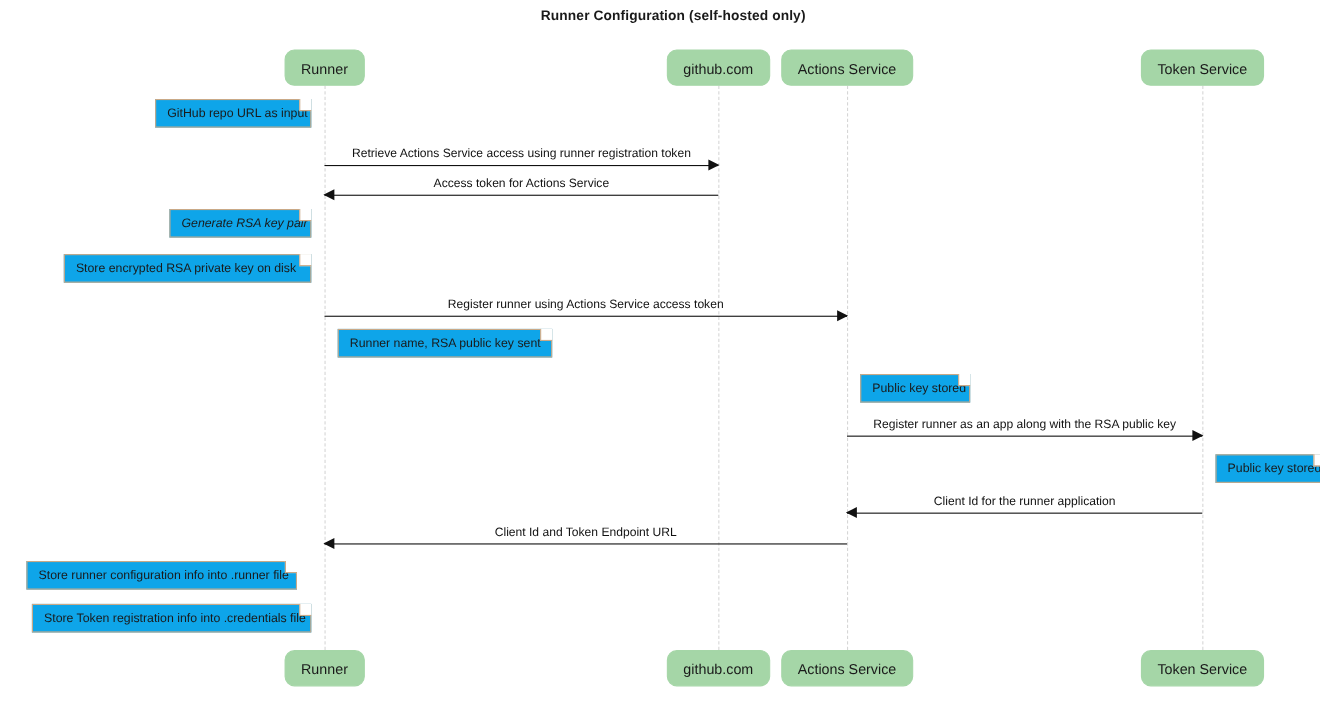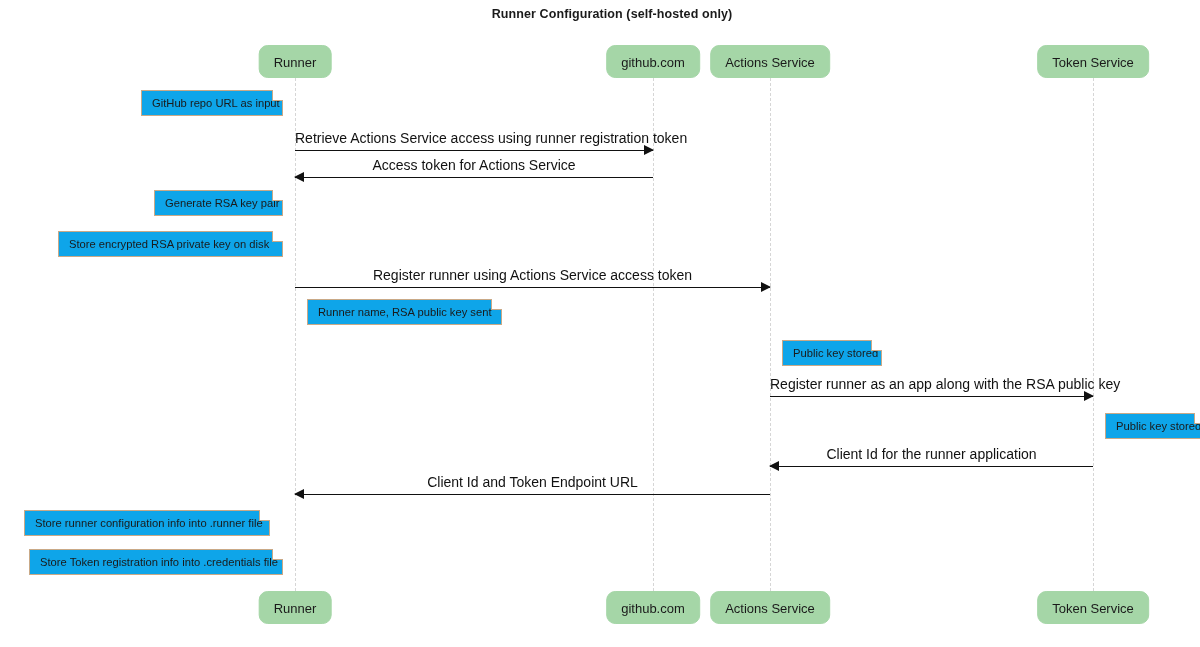--- a/index.html
+++ b/index.html
@@ -83,21 +83,21 @@
     border-top:5px solid transparent;
     border-bottom:5px solid transparent;
   }
   .msg.right .head{right:-1px;border-left:10px solid #111111;}
   .msg.left  .head{left:-1px; border-right:10px solid #111111;}
   .msg .label{
     position:absolute;
     bottom:4px;
     width:100%;
     text-align:center;
-    font-size:14px;
+    font-size:11px;
     color:#111111;
     white-space:nowrap;
   }
 </style>
 </head>
 <body>
 
 <div id="diagram">
 
   <div class="title">Runner Configuration (self-hosted only)</div>
@@ -147,21 +147,21 @@
       <div class="msg left" style="left: 283px; width: 475px; top: 494px;">
         <div class="line"></div>
         <div class="head"></div>
         <div class="label">Client Id and Token Endpoint URL</div>
       </div>
     </div>
   <div id="notes">
       <div class="note" style="left: 129px; top: 90px; width: 142px;">
         <span class="txt">GitHub repo URL as input</span>
       </div>
-      <div class="note" style="left: 142px; top: 190px; width: 129px;">
+      <div class="note" style="left: 142px; top: 190px; width: 129px; font-style: italic;">
         <span class="txt">Generate RSA key pair</span>
       </div>
       <div class="note" style="left: 46px; top: 231px; width: 225px;">
         <span class="txt">Store encrypted RSA private key on disk</span>
       </div>
       <div class="note" style="left: 295px; top: 299px; width: 195px;">
         <span class="txt">Runner name, RSA public key sent</span>
       </div>
       <div class="note" style="left: 770px; top: 340px; width: 100px;">
         <span class="txt">Public key stored</span>

